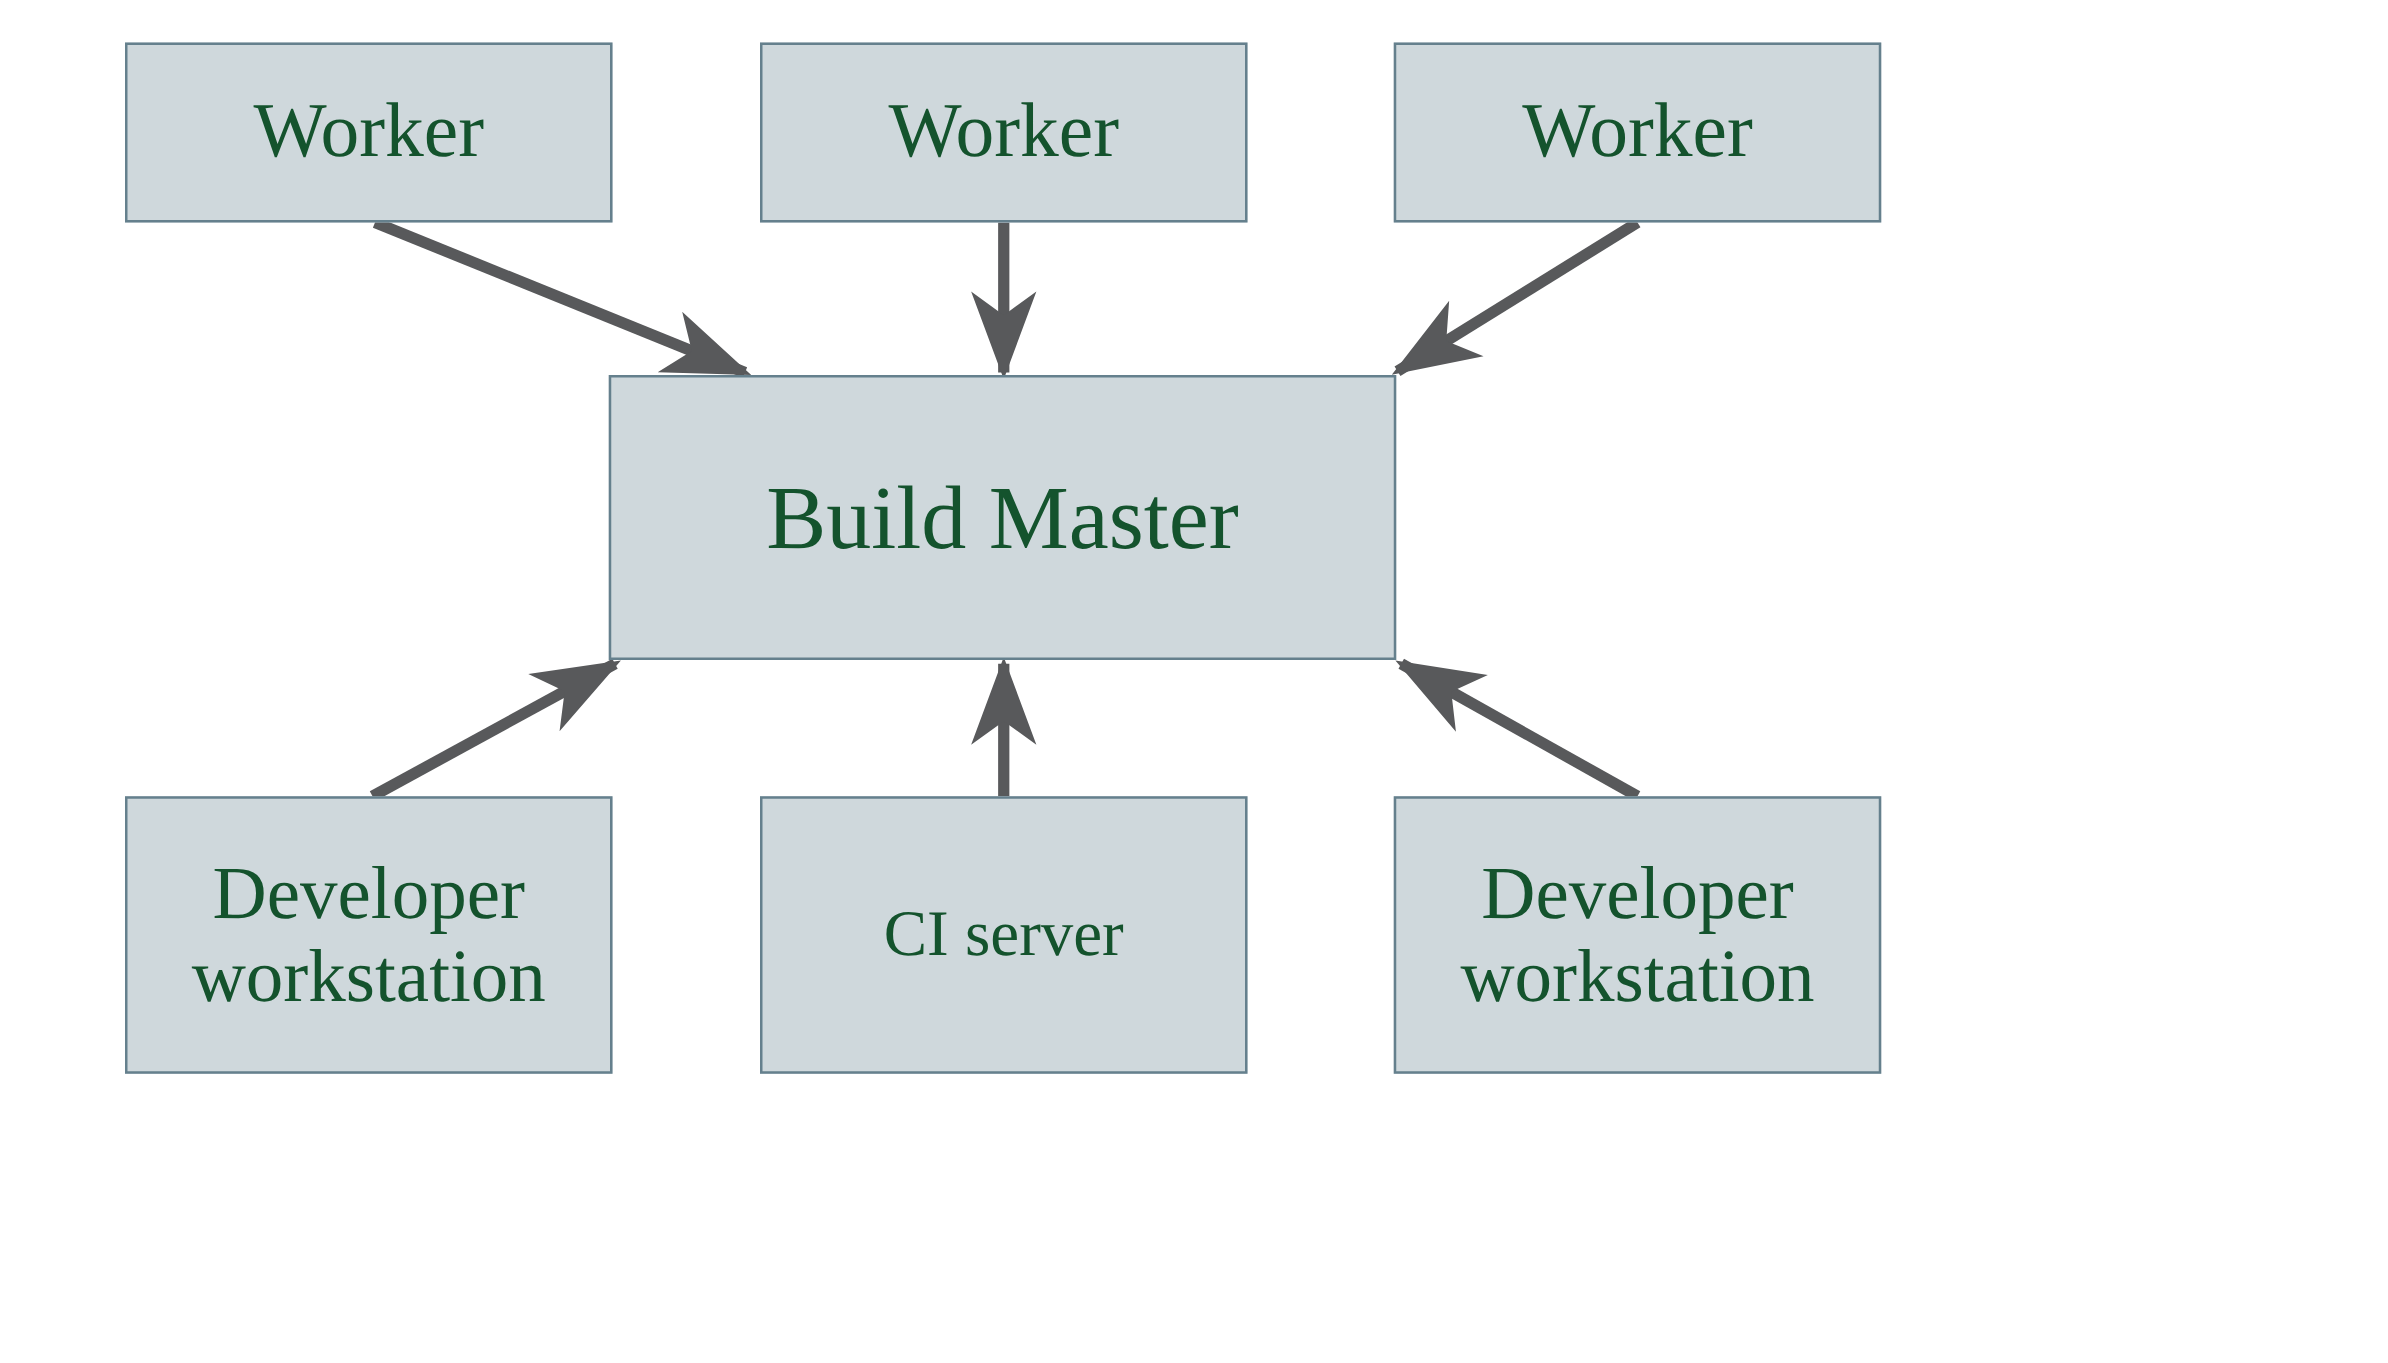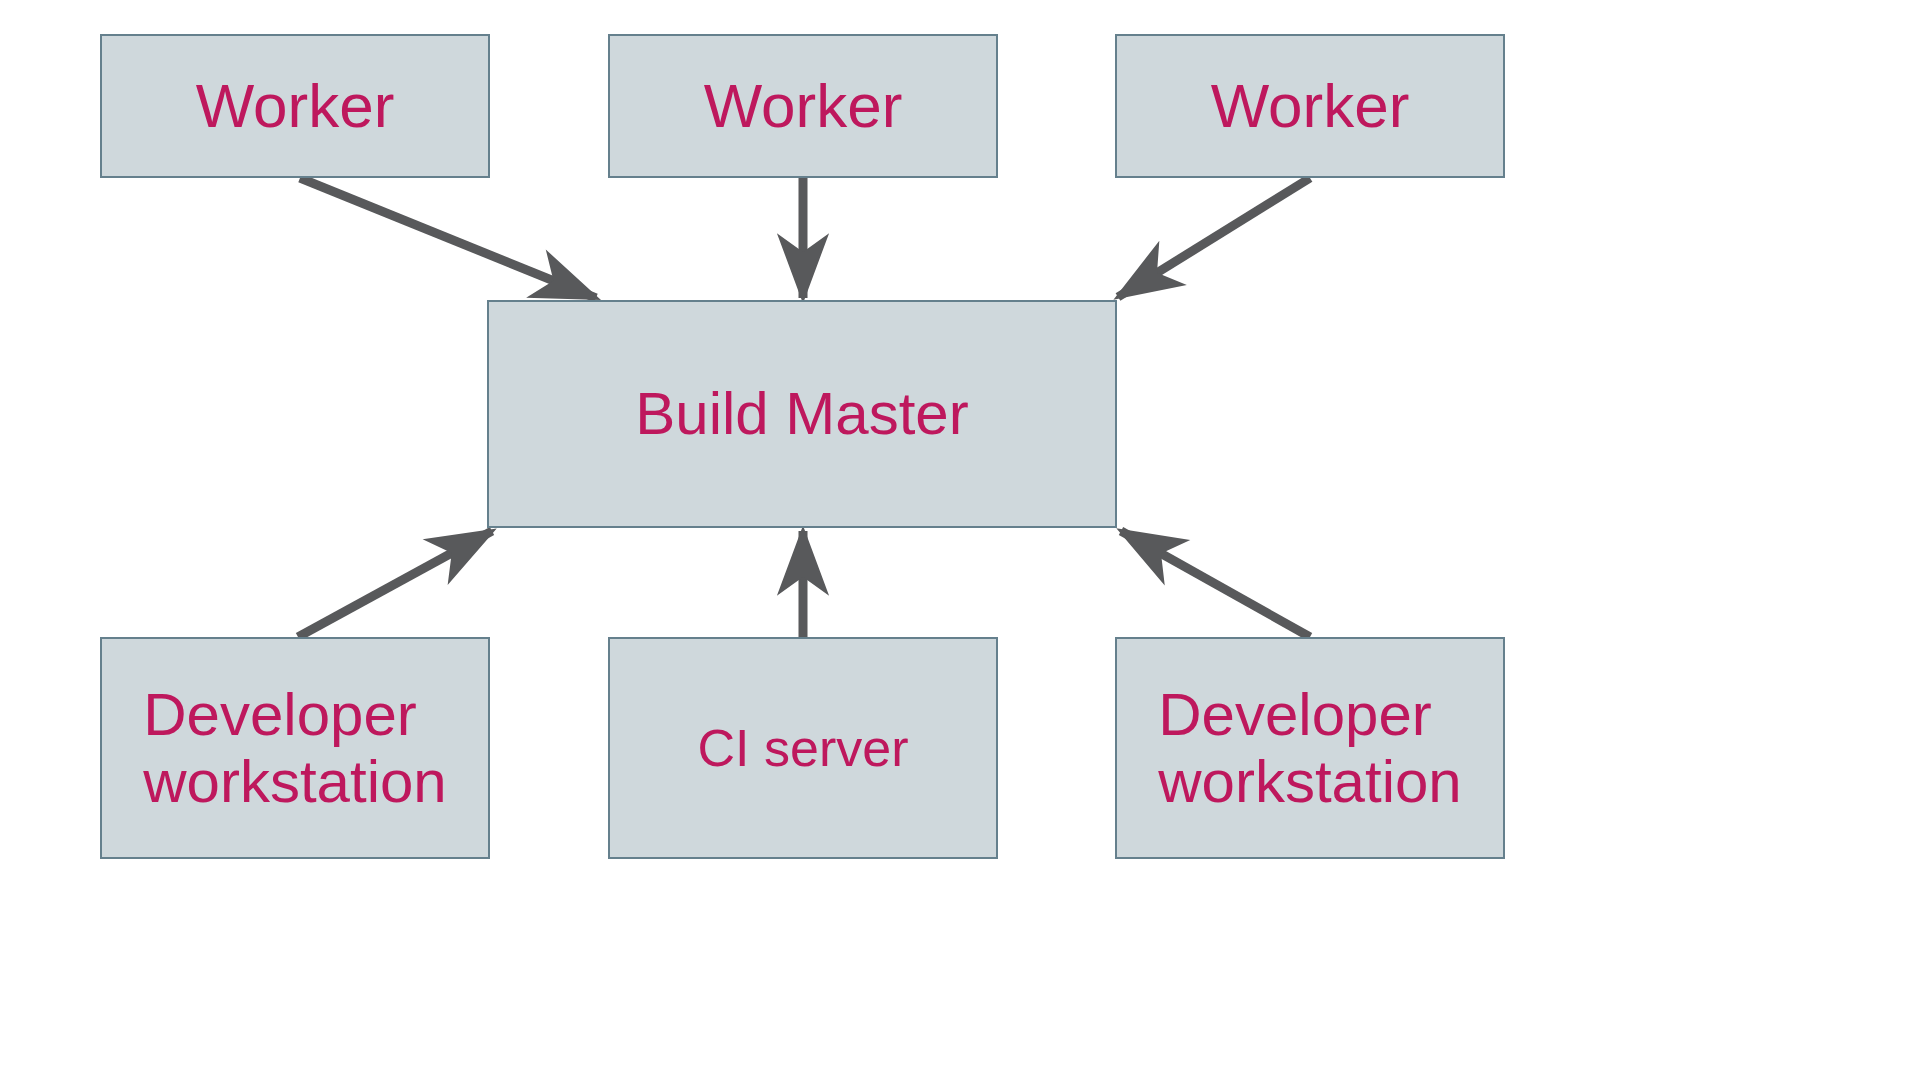--- a/index.html
+++ b/index.html
@@ -16,30 +16,31 @@
     font-family: "Liberation Sans", sans-serif;
   }
   .node {
     position: absolute;
     box-sizing: border-box;
     background: #cfd8dc;
     border: 2px solid #65808d;
     display: flex;
     align-items: center;
     justify-content: center;
-    text-align: left;
-    color: #be185d;
+    text-align: center;
+    color: #14532d;
     line-height: 1.12;
     white-space: pre-line;
     user-select: none;
+    font-family: Liberation Serif, serif;
   }
   .node-worker-1 { left: 100px;  top: 34px;  width: 390px; height: 144px; font-size: 62px; }
   .node-worker-2 { left: 608px;  top: 34px;  width: 390px; height: 144px; font-size: 62px; }
   .node-worker-3 { left: 1115px; top: 34px;  width: 390px; height: 144px; font-size: 62px; }
-  .node-master   { left: 487px;  top: 300px; width: 630px; height: 228px; font-size: 60px; }
+  .node-master   { left: 487px;  top: 300px; width: 630px; height: 228px; font-size: 72px; }
   .node-devws-1  { left: 100px;  top: 637px; width: 390px; height: 222px; font-size: 60px; }
   .node-ci       { left: 608px;  top: 637px; width: 390px; height: 222px; font-size: 52px; }
   .node-devws-2  { left: 1115px; top: 637px; width: 390px; height: 222px; font-size: 60px; }
 
   #edges {
     position: absolute;
     left: 0;
     top: 0;
     width: 1910px;
     height: 1090px;

